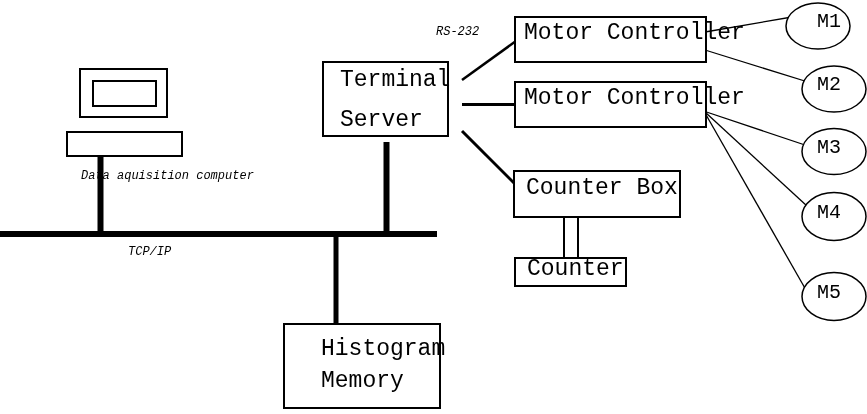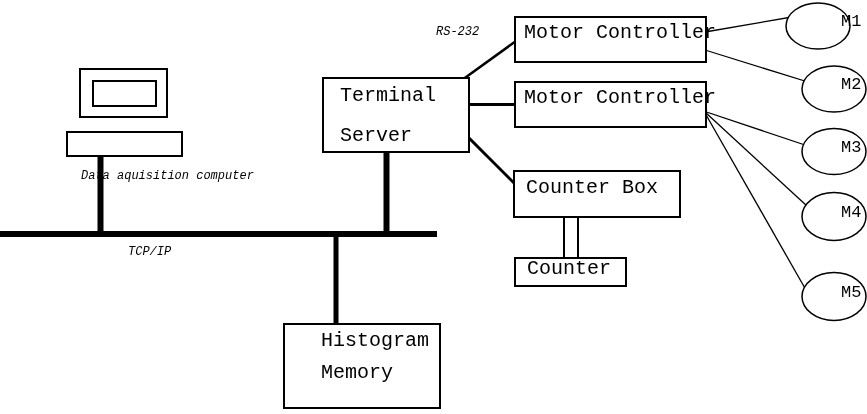--- a/index.html
+++ b/index.html
@@ -21,59 +21,58 @@
     left: 0; top: 0;
     width: 867px;
     height: 414px;
     z-index: 0;
   }
   .box {
     position: absolute;
     box-sizing: border-box;
     background: #ffffff;
     border: 2px solid #000000;
-    font-size: 20px;
+    font-size: 23px;
     line-height: 20px;
     white-space: pre;
     z-index: 2;
   }
   .lbl {
     position: absolute;
     font-size: 12px;
     line-height: 20px;
     white-space: pre;
     z-index: 3;
     font-style: italic;
   }
   .shape {
     position: absolute;
     box-sizing: border-box;
     background: #ffffff;
     border: 2px solid #000000;
     z-index: 2;
   }
-  #terminal-server { left: 322px; top: 77px; width: 148px; height: 76px; padding: 7px 0 0 16px; }
+  #terminal-server { left: 322px; top: 61px; width: 127px; height: 76px; padding: 7px 0 0 16px; }
   #motor-controller-1 { left: 514px; top: 16px; width: 193px; height: 47px; padding: 5px 0 0 8px; }
   #motor-controller-2 { left: 514px; top: 81px; width: 193px; height: 47px; padding: 5px 0 0 8px; }
   #counter-box { left: 513px; top: 170px; width: 168px; height: 48px; padding: 6px 0 0 11px; }
   #counter { left: 514px; top: 257px; width: 113px; height: 30px; padding: 0 0 12px 11px; }
-  #histogram-memory { left: 283px; top: 323px; width: 158px; height: 86px; padding: 8px 0 0 36px; line-height: 16px; }
+  #histogram-memory { left: 283px; top: 323px; width: 158px; height: 86px; padding: 16px 0 0 36px; line-height: 16px; }
   #monitor-outer { left: 79px; top: 68px; width: 89px; height: 50px; }
   #monitor-screen { position: absolute; box-sizing: border-box; left: 11px; top: 10px; width: 65px; height: 27px; border: 2px solid #000000; }
   #keyboard { left: 66px; top: 131px; width: 117px; height: 26px; }
   #label-dataacq { left: 66px; top: 166px; margin-left: 15px; }
   #label-tcpip { left: 128px; top: 242px; }
   #label-rs232 { left: 436px; top: 22px; }
   .motor-label {
     position: absolute;
     left: 817px;
-    font-size: 17px;
+    font-size: 20px;
     line-height: 20px;
     z-index: 3;
-    margin-left: 24px;
   }
   #motor-label-1 { top: 12px; }
   #motor-label-2 { top: 75px; }
   #motor-label-3 { top: 138px; }
   #motor-label-4 { top: 203px; }
   #motor-label-5 { top: 283px; }
 </style>
 </head>
 <body>
 

